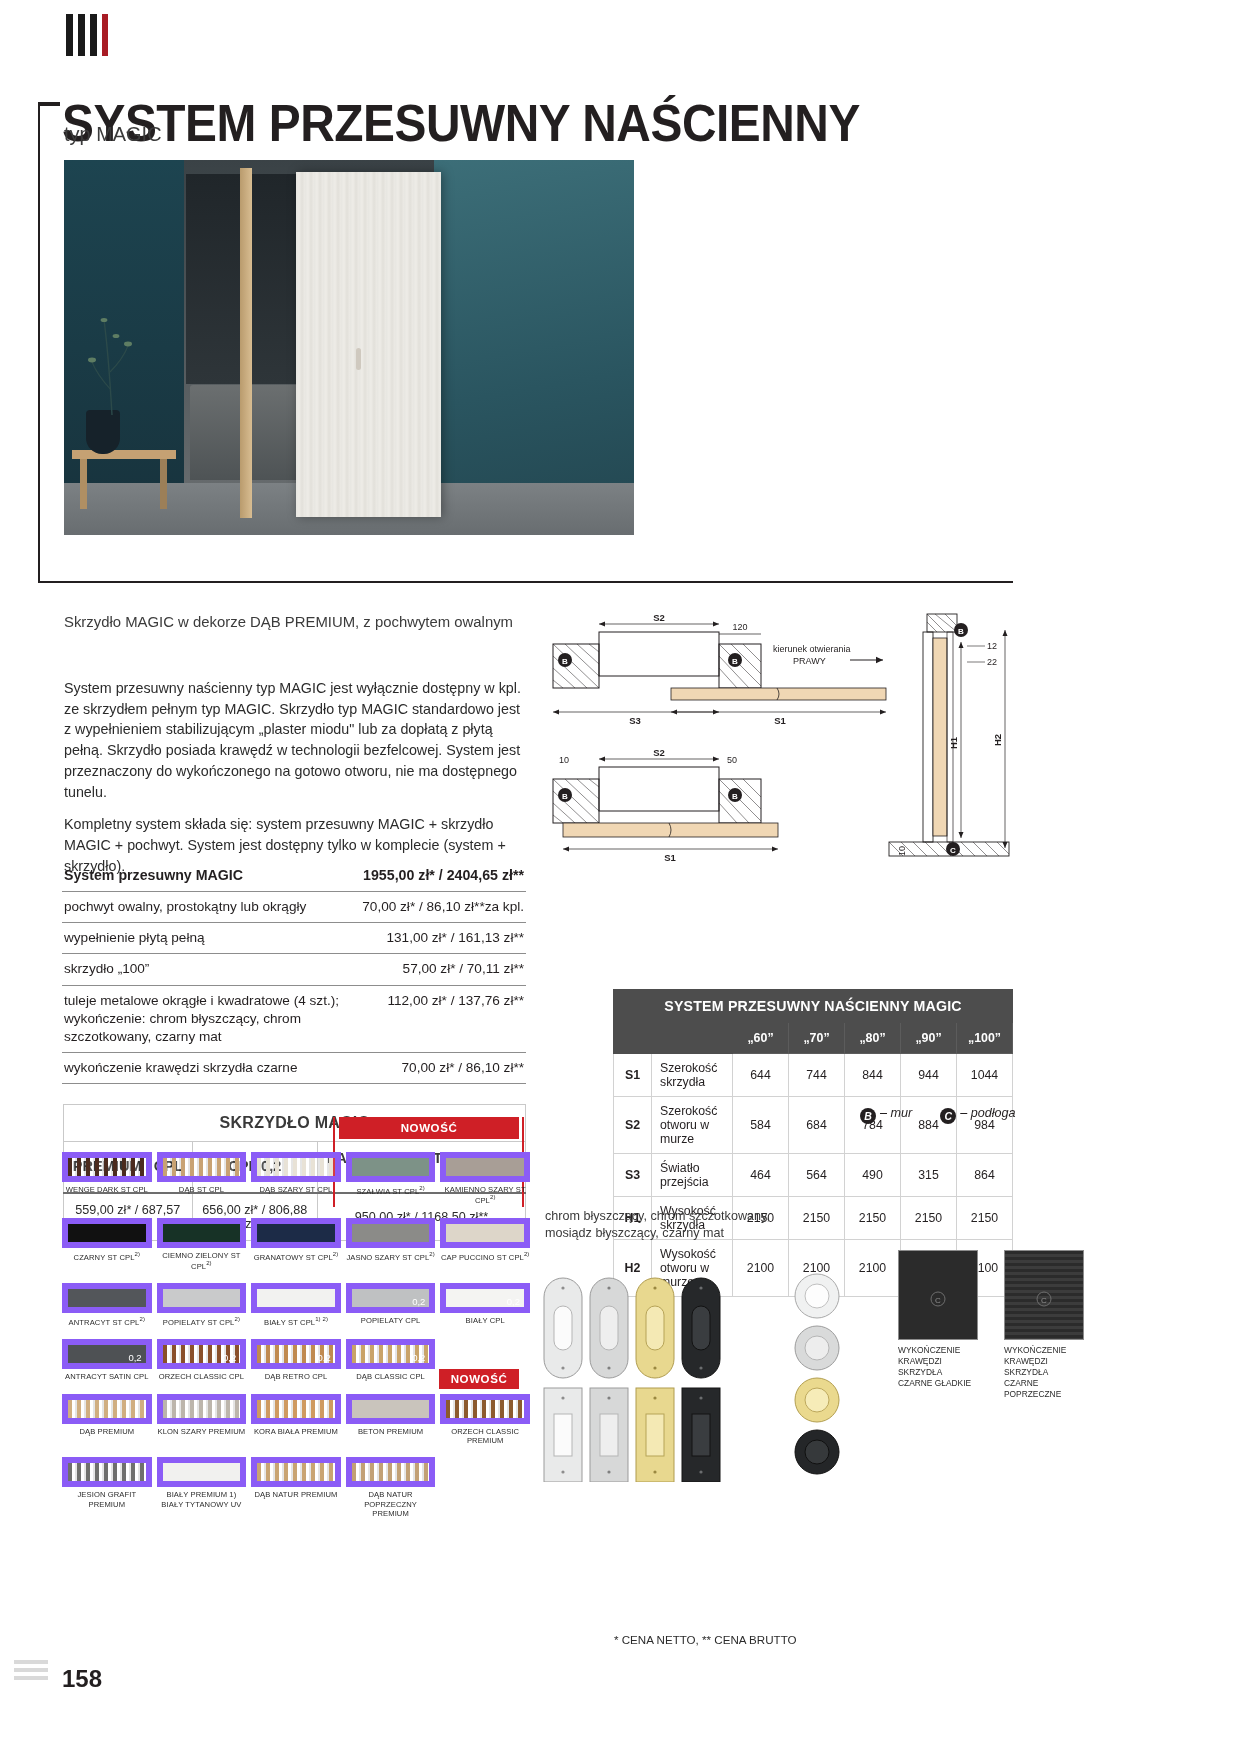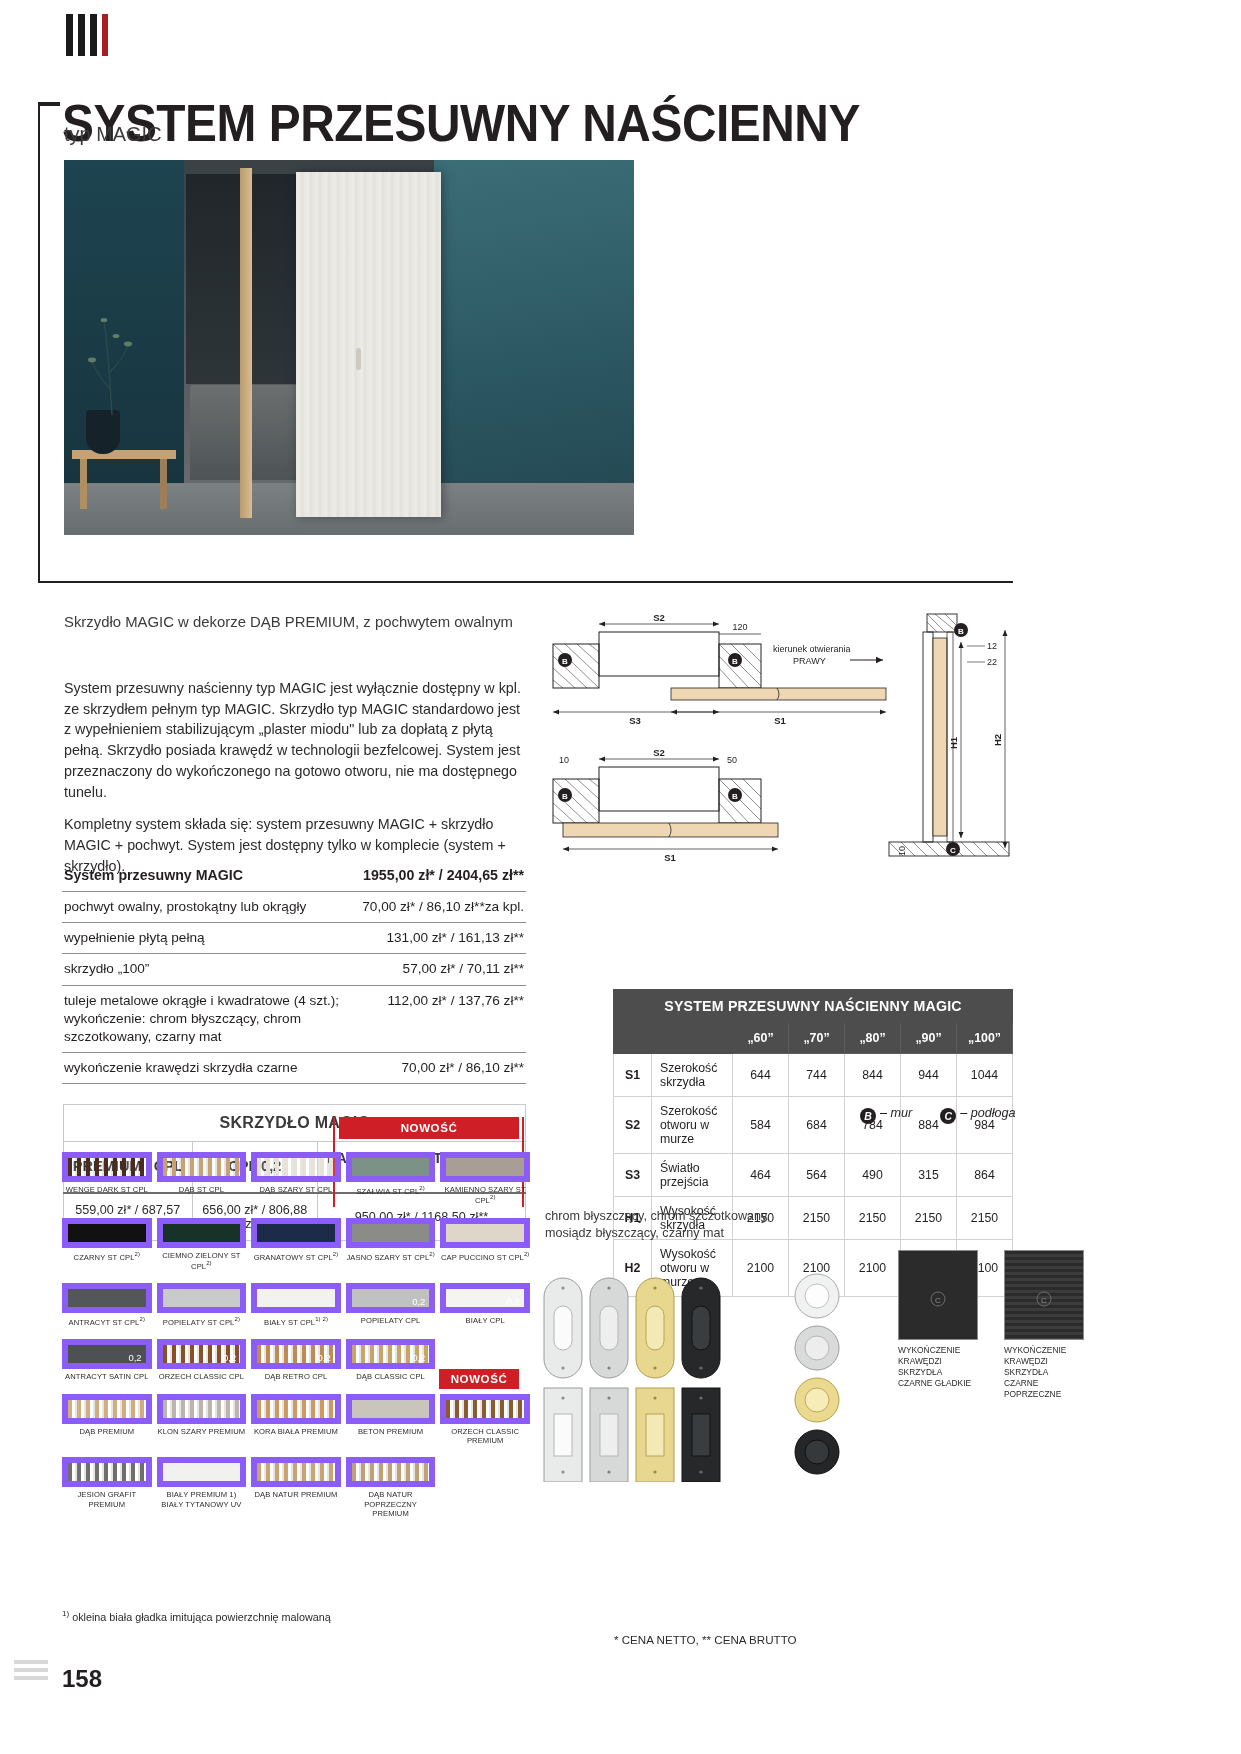--- a/index.html
+++ b/index.html
@@ -723,23 +723,20 @@
         <svg width="78" height="88" viewBox="0 0 78 88" style="position:absolute;left:0;top:0;">
           <circle cx="39" cy="48" r="7" fill="none" stroke="#6e6e6e" stroke-width="1"></circle>
           <text x="39" y="51.5" text-anchor="middle" font-size="8" fill="#8f8f8f" font-family="Liberation Sans,sans-serif">C</text>
         </svg>
       </div>
       <div class="eo-lbl">WYKOŃCZENIE KRAWĘDZI SKRZYDŁA CZARNE POPRZECZNE</div>
     </div>
   </div>
 
   <div class="footnotes">
-    <div>
-      <sup>1)</sup> <span>okleina biała gładka imitująca powierzchnię malowaną</span>
-    </div>
   </div>
 
   <div class="cena-note">* CENA NETTO,   ** CENA BRUTTO</div>
 
   <div class="footbars">
     <i></i>
     <i></i>
     <i></i>
   </div>
   <div class="pagenum">158</div>

